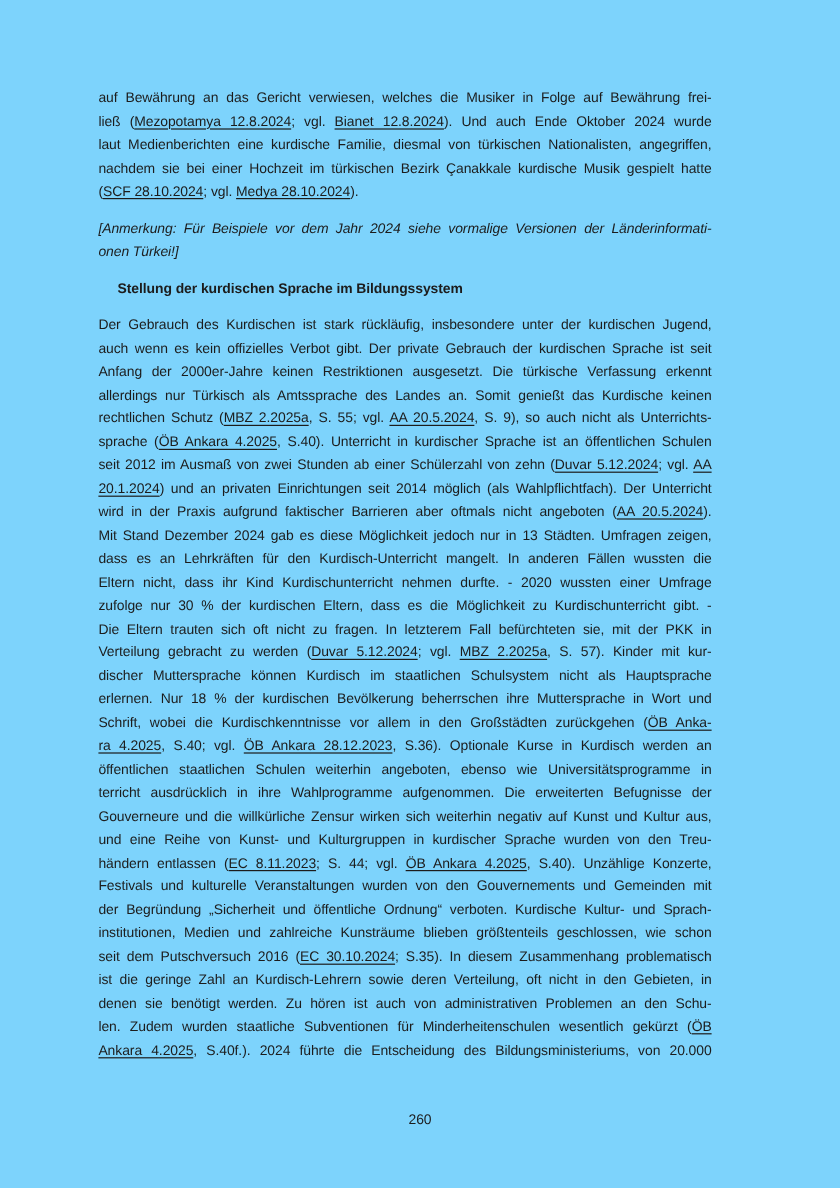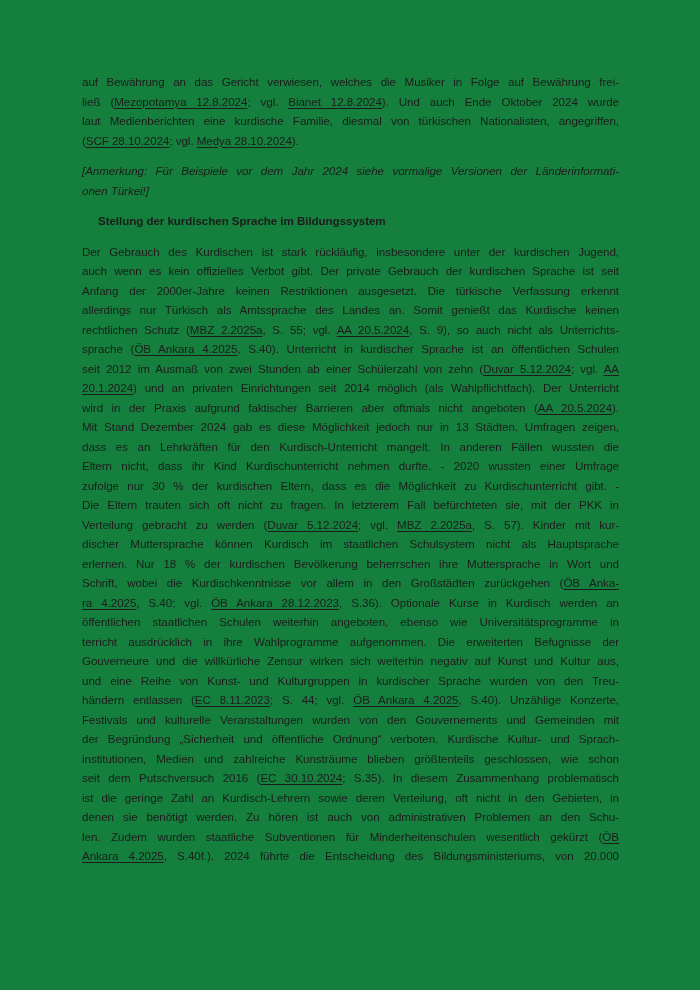--- a/index.html
+++ b/index.html
@@ -1,24 +1,24 @@
 <!DOCTYPE html>
 <html lang="de"><head>
 <meta charset="utf-8">
 <style>
   html, body { margin: 0; padding: 0; background: #ffffff; }
   .page {
     position: relative;
     width: 700px;
     height: 990px;
     box-sizing: border-box;
-    background: #15803d;
+    background: #7dd3fc;
     color: #1c1c1c;
     font-family: "Liberation Sans", sans-serif;
-    padding: 72px 81px 0 82px;
+    padding: 72px 107px 0 82px;
     overflow: hidden;
   }
   .block { margin: 0 0 11px 0; }
   .block.heading { font-weight: bold; margin: 4px 0 11px 16px; }
   .block.note { font-style: italic; }
   .line {
     font-size: 11.6px;
     letter-spacing: -0.06px;
     line-height: 19.5px;
     text-align: justify;
@@ -46,20 +46,21 @@
 </style>
 </head>
 <body>
 
 <div class="page">
   <div id="content">
       <div class="block paragraph">
         <div class="line"><span class="run">auf Bewährung an das Gericht verwiesen, welches die Musiker in Folge auf Bewährung frei-</span></div>
         <div class="line"><span class="run">ließ (</span><a class="cite">Mezopotamya 12.8.2024</a><span class="run">; vgl. </span><a class="cite">Bianet 12.8.2024</a><span class="run">). Und auch Ende Oktober 2024 wurde</span></div>
         <div class="line"><span class="run">laut Medienberichten eine kurdische Familie, diesmal von türkischen Nationalisten, angegriffen,</span></div>
+        <div class="line"><span class="run">nachdem sie bei einer Hochzeit im türkischen Bezirk Çanakkale kurdische Musik gespielt hatte</span></div>
         <div class="line last"><span class="run">(</span><a class="cite">SCF 28.10.2024</a><span class="run">; vgl. </span><a class="cite">Medya 28.10.2024</a><span class="run">).</span></div>
       </div>
       <div class="block paragraph note">
         <div class="line"><span class="run">[Anmerkung: Für Beispiele vor dem Jahr 2024 siehe vormalige Versionen der Länderinformati-</span></div>
         <div class="line last"><span class="run">onen Türkei!]</span></div>
       </div>
       <div class="block heading">
         <div class="line last"><span class="run">Stellung der kurdischen Sprache im Bildungssystem</span></div>
       </div>
       <div class="block paragraph">
@@ -90,13 +91,14 @@
         <div class="line"><span class="run">Festivals und kulturelle Veranstaltungen wurden von den Gouvernements und Gemeinden mit</span></div>
         <div class="line"><span class="run">der Begründung „Sicherheit und öffentliche Ordnung“ verboten. Kurdische Kultur- und Sprach-</span></div>
         <div class="line"><span class="run">institutionen, Medien und zahlreiche Kunsträume blieben größtenteils geschlossen, wie schon</span></div>
         <div class="line"><span class="run">seit dem Putschversuch 2016 (</span><a class="cite">EC 30.10.2024</a><span class="run">; S.35). In diesem Zusammenhang problematisch</span></div>
         <div class="line"><span class="run">ist die geringe Zahl an Kurdisch-Lehrern sowie deren Verteilung, oft nicht in den Gebieten, in</span></div>
         <div class="line"><span class="run">denen sie benötigt werden. Zu hören ist auch von administrativen Problemen an den Schu-</span></div>
         <div class="line"><span class="run">len. Zudem wurden staatliche Subventionen für Minderheitenschulen wesentlich gekürzt (</span><a class="cite">ÖB</a></div>
         <div class="line"><a class="cite">Ankara 4.2025</a><span class="run">, S.40f.). 2024 führte die Entscheidung des Bildungsministeriums, von 20.000</span></div>
       </div>
     </div>
+  <div class="page-number">260</div>
 </div>
 
 </body></html>

